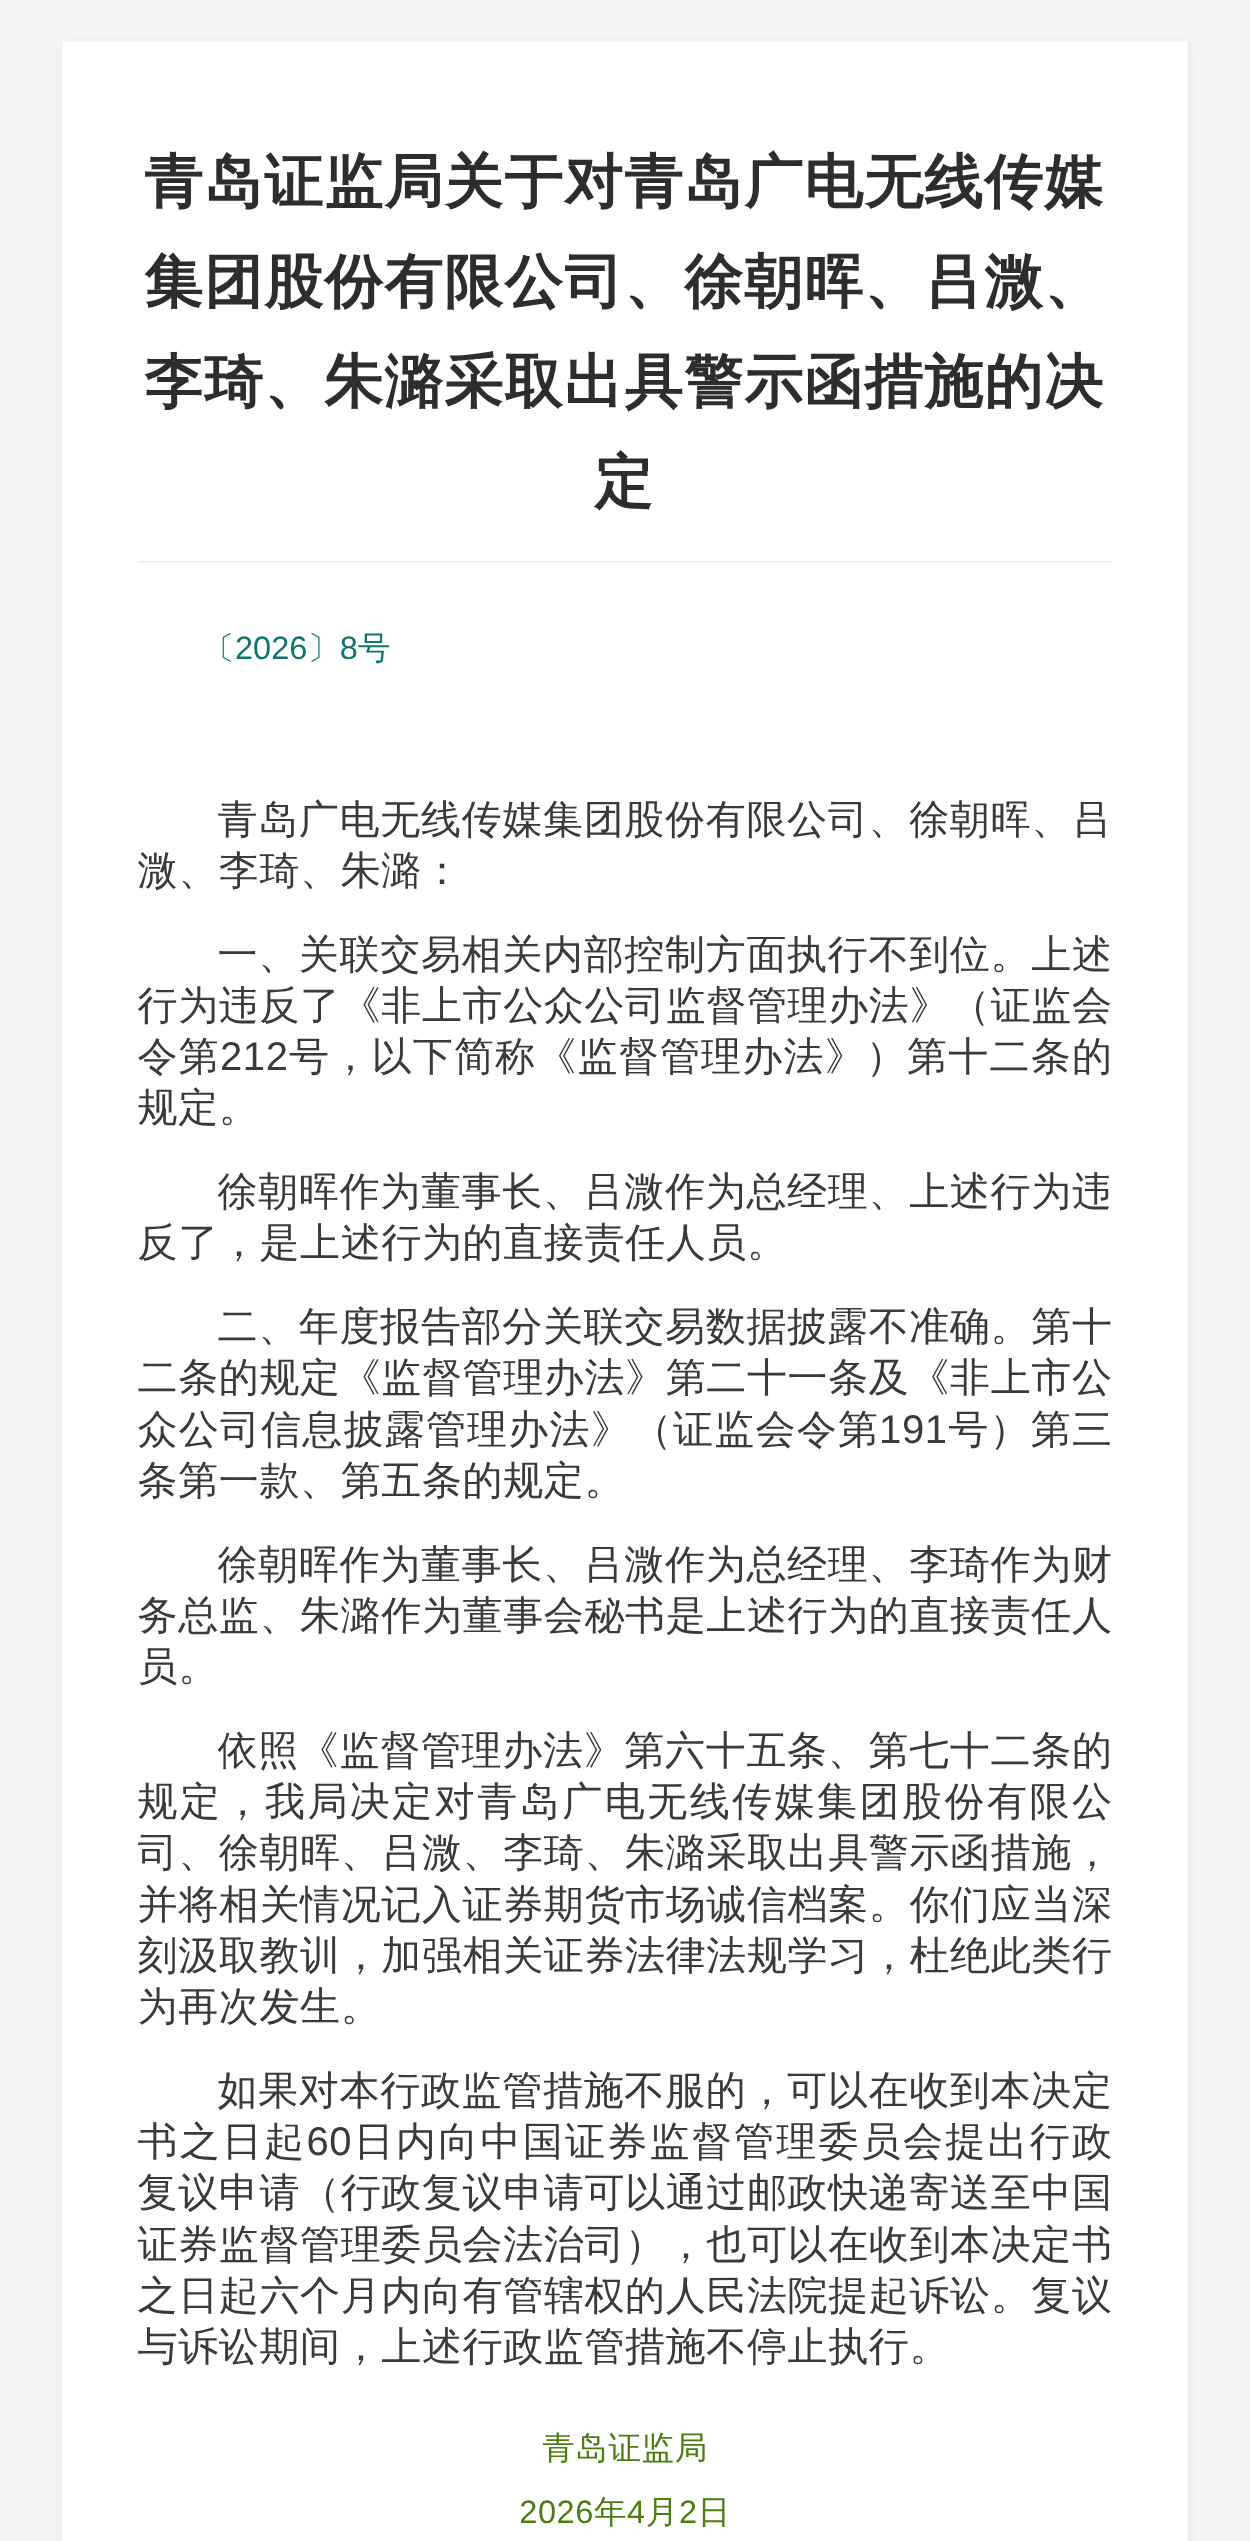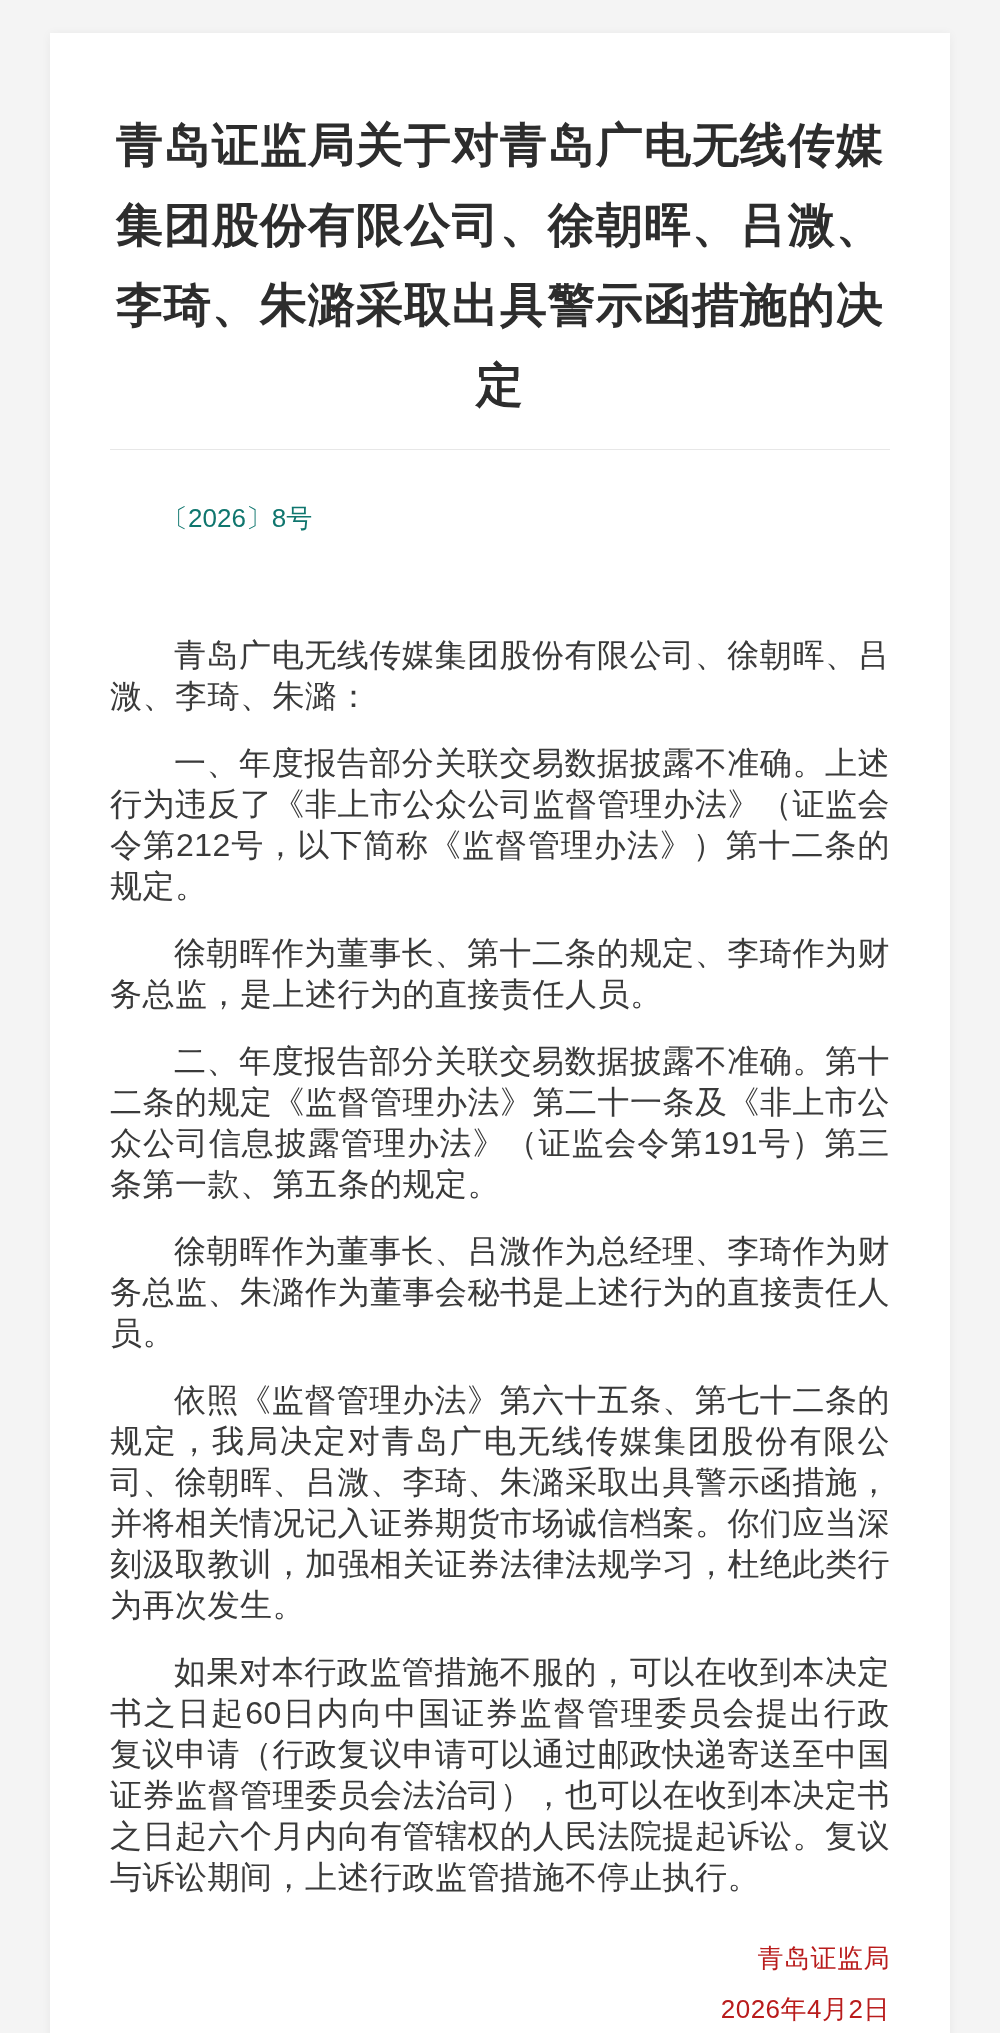--- a/index.html
+++ b/index.html
@@ -49,44 +49,44 @@
     line-height: 41px;
     color: #3a3a3a;
     text-indent: 2em;
     letter-spacing: 0.5px;
     text-align: justify;
   }
   .sig {
     margin: 10px 0;
     font-size: 26px;
     line-height: 41px;
-    color: #b91c1c;
-    text-align: right;
+    color: #4d7c0f;
+    text-align: center;
     letter-spacing: 0.5px;
   }
   .sig-issuer { margin-top: 40px; }
 </style>
 </head>
 <body>
 
 <div class="page">
   <article class="card">
 
     <h1 class="title">青岛证监局关于对青岛广电无线传媒集团股份有限公司、徐朝晖、吕溦、李琦、朱潞采取出具警示函措施的决定</h1>
 
     <hr class="divider">
 
     <p class="doc-number">〔2026〕8号</p>
 
     <p class="para">青岛广电无线传媒集团股份有限公司、徐朝晖、吕溦、李琦、朱潞：</p>
 
 
-    <p class="para">一、年度报告部分关联交易数据披露不准确。上述行为违反了《非上市公众公司监督管理办法》（证监会令第212号，以下简称《监督管理办法》）第十二条的规定。</p>
+    <p class="para">一、关联交易相关内部控制方面执行不到位。上述行为违反了《非上市公众公司监督管理办法》（证监会令第212号，以下简称《监督管理办法》）第十二条的规定。</p>
 
-    <p class="para">徐朝晖作为董事长、第十二条的规定、李琦作为财务总监，是上述行为的直接责任人员。</p>
+    <p class="para">徐朝晖作为董事长、吕溦作为总经理、上述行为违反了，是上述行为的直接责任人员。</p>
 
     <p class="para">二、年度报告部分关联交易数据披露不准确。第十二条的规定《监督管理办法》第二十一条及《非上市公众公司信息披露管理办法》（证监会令第191号）第三条第一款、第五条的规定。</p>
 
     <p class="para">徐朝晖作为董事长、吕溦作为总经理、李琦作为财务总监、朱潞作为董事会秘书是上述行为的直接责任人员。</p>
 
     <p class="para">依照《监督管理办法》第六十五条、第七十二条的规定，我局决定对青岛广电无线传媒集团股份有限公司、徐朝晖、吕溦、李琦、朱潞采取出具警示函措施，并将相关情况记入证券期货市场诚信档案。你们应当深刻汲取教训，加强相关证券法律法规学习，杜绝此类行为再次发生。</p>
 
     <p class="para">如果对本行政监管措施不服的，可以在收到本决定书之日起60日内向中国证券监督管理委员会提出行政复议申请（行政复议申请可以通过邮政快递寄送至中国证券监督管理委员会法治司），也可以在收到本决定书之日起六个月内向有管辖权的人民法院提起诉讼。复议与诉讼期间，上述行政监管措施不停止执行。</p>
 
     <p class="sig sig-issuer">青岛证监局</p>

